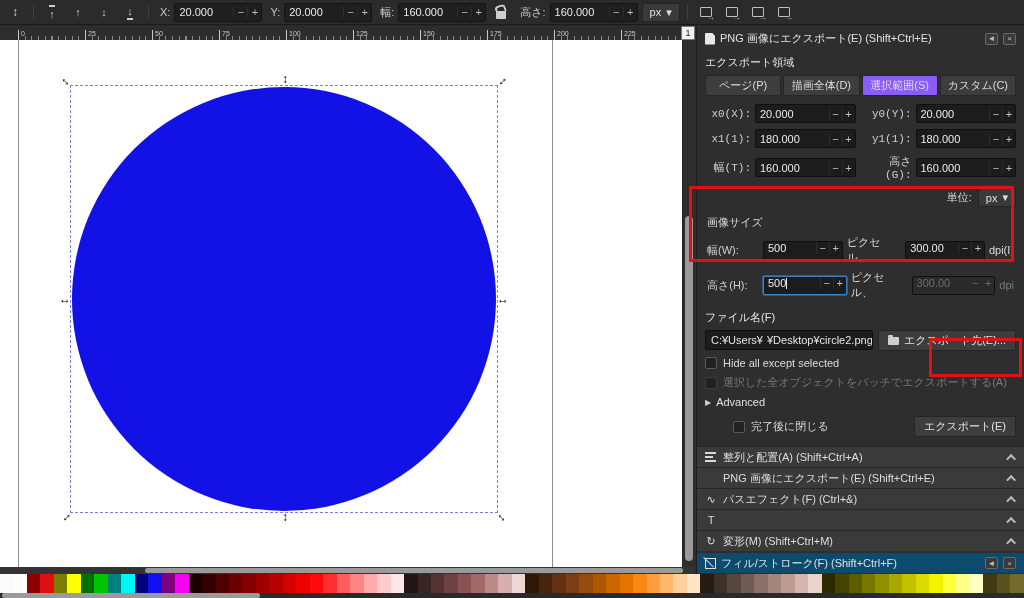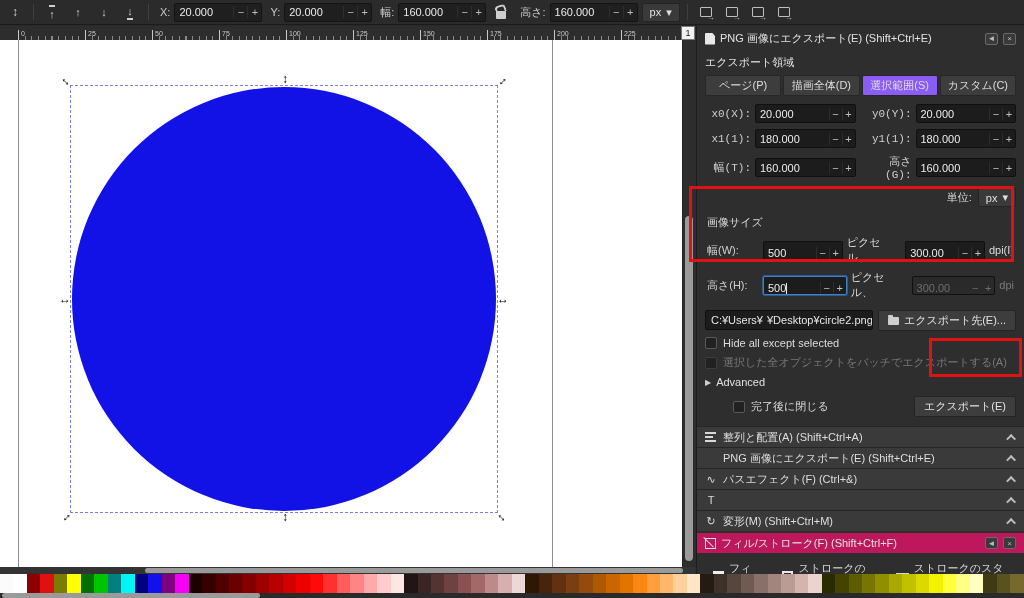--- a/index.html
+++ b/index.html
@@ -71,21 +71,21 @@
   .frow { display:flex; align-items:center; gap:4px; }
   .frow .flabel { width:46px; text-align:right; color:#cfcfcf; flex:none;font-family:Liberation Mono, monospace; }
   .fspin { flex:1; display:flex; align-items:center; background:#1c1c1c; border:1px solid #101010; border-radius:2px; height:19px; }
   .fspin .val { flex:1; padding:0 4px; color:#ececec; }
   .fspin .mm,.fspin .pp { width:13px; text-align:center; color:#c0c0c0; border-left:1px solid #2c2c2c; }
   .unit-row { display:flex; justify-content:flex-end; align-items:center; gap:6px; margin-top:7px; }
 
   .imgsize { margin-top:6px; padding:2px 2px 6px 2px; }
   .is-row { display:flex; align-items:center; gap:4px; margin-top:5px; }
   .is-row .flabel { width:52px; color:#cfcfcf; flex:none; }
-  .is-spin { width:92px; display:flex; align-items:flex-end; background:#1c1c1c; border:1px solid #101010; border-radius:2px; height:19px; }
+  .is-spin { width:92px; display:flex; align-items:flex-start; background:#1c1c1c; border:1px solid #101010; border-radius:2px; height:19px; }
   .is-spin.focused { border:1px solid #3f7fc4; box-shadow:0 0 0 1px #2a5d93; }
   .is-spin .val { flex:1; padding:0 4px; color:#ececec; }
   .is-spin .mm,.is-spin .pp { width:13px; text-align:center; color:#c0c0c0; border-left:1px solid #2c2c2c; }
   .is-spin.dim { background:#2a2a2a; }
   .is-spin.dim .val,.is-spin.dim .mm,.is-spin.dim .pp { color:#6d6d6d; }
   .cursorbar { display:inline-block; width:1px; height:11px; background:#e8e8e8; vertical-align:-2px; }
   .dimtext { color:#7a7a7a; }
 
   .pathrow { display:flex; gap:5px; margin-top:4px; }
   .pathbox { flex:1; display:flex; align-items:center; background:#1c1c1c; border:1px solid #101010;
@@ -107,21 +107,21 @@
   .bar { height:21px; background:#3a3a3a; border-top:1px solid #262626; display:flex; align-items:center;
          gap:6px; padding:0 8px; color:#dedede; cursor:pointer; }
   .bar .sp { flex:1; }
   .chev { width:7px; height:7px; border-left:2px solid #bdbdbd; border-top:2px solid #bdbdbd;
           transform:rotate(45deg) translateY(2px); }
   .bar-ico { width:12px; text-align:center; color:#d8d8d8; font-size:11px; flex:none; }
   .align-ico { display:flex; flex-direction:column; gap:2px; width:11px; }
   .align-ico i { display:block; height:2px; background:#d8d8d8; }
   .align-ico i:nth-child(2){ width:70%; }
 
-  .fs-header { display:flex; align-items:center; gap:5px; height:20px; margin:2px -8px 0 -8px; padding:0 8px; background:#be185d; }
+  .fs-header { display:flex; align-items:center; gap:5px; height:20px; margin:2px -8px 0 -8px; padding:0 8px; background:#0c4a6e; }
   .pen-icon { width:11px; height:11px; border:1px solid #e0e0e0; position:relative; flex:none; }
   .pen-icon:after { content:""; position:absolute; left:-2px; top:-2px; width:14px; height:1px; background:#e0e0e0; transform:rotate(45deg); transform-origin:left top; }
   .fs-tabs { display:flex; gap:4px; margin-top:5px; }
   .fs-tab { display:flex; align-items:center; gap:5px; padding:3px 8px 5px 8px; color:#d8d8d8; border-bottom:3px solid transparent; cursor:pointer; }
   .fs-tab.active { border-bottom-color:#3584e4; }
   .sq-fill { width:11px; height:11px; background:#f0f0f0; flex:none; }
   .sq-stroke { width:11px; height:11px; border:2px solid #e8e8e8; flex:none; }
   .stroke-style-ico { width:13px; display:flex; flex-direction:column; gap:2px; flex:none; }
   .stroke-style-ico i { height:2px; background:#d8d8d8; display:block; }
 
@@ -348,20 +348,21 @@
         <span>ピクセル、</span>
         <div class="is-spin dim" style="margin-left:6px">
             <span class="val">300.00</span>
             <span class="mm">−</span>
             <span class="pp">+</span>
           </div>
         <span class="dimtext">dpi</span>
       </div>
     </div>
 
+    <div class="section-label" style="margin-top:4px">ファイル名(F)</div>
     <div class="pathrow">
       <div class="pathbox">
         <span>C:¥Users¥</span>
           <span class="redact"></span>
           <span>¥Desktop¥circle2.png</span>
       </div>
       <div class="btn">
         <span class="folder-icon"></span>
         <span>エクスポート先(E)...</span>
       </div>

